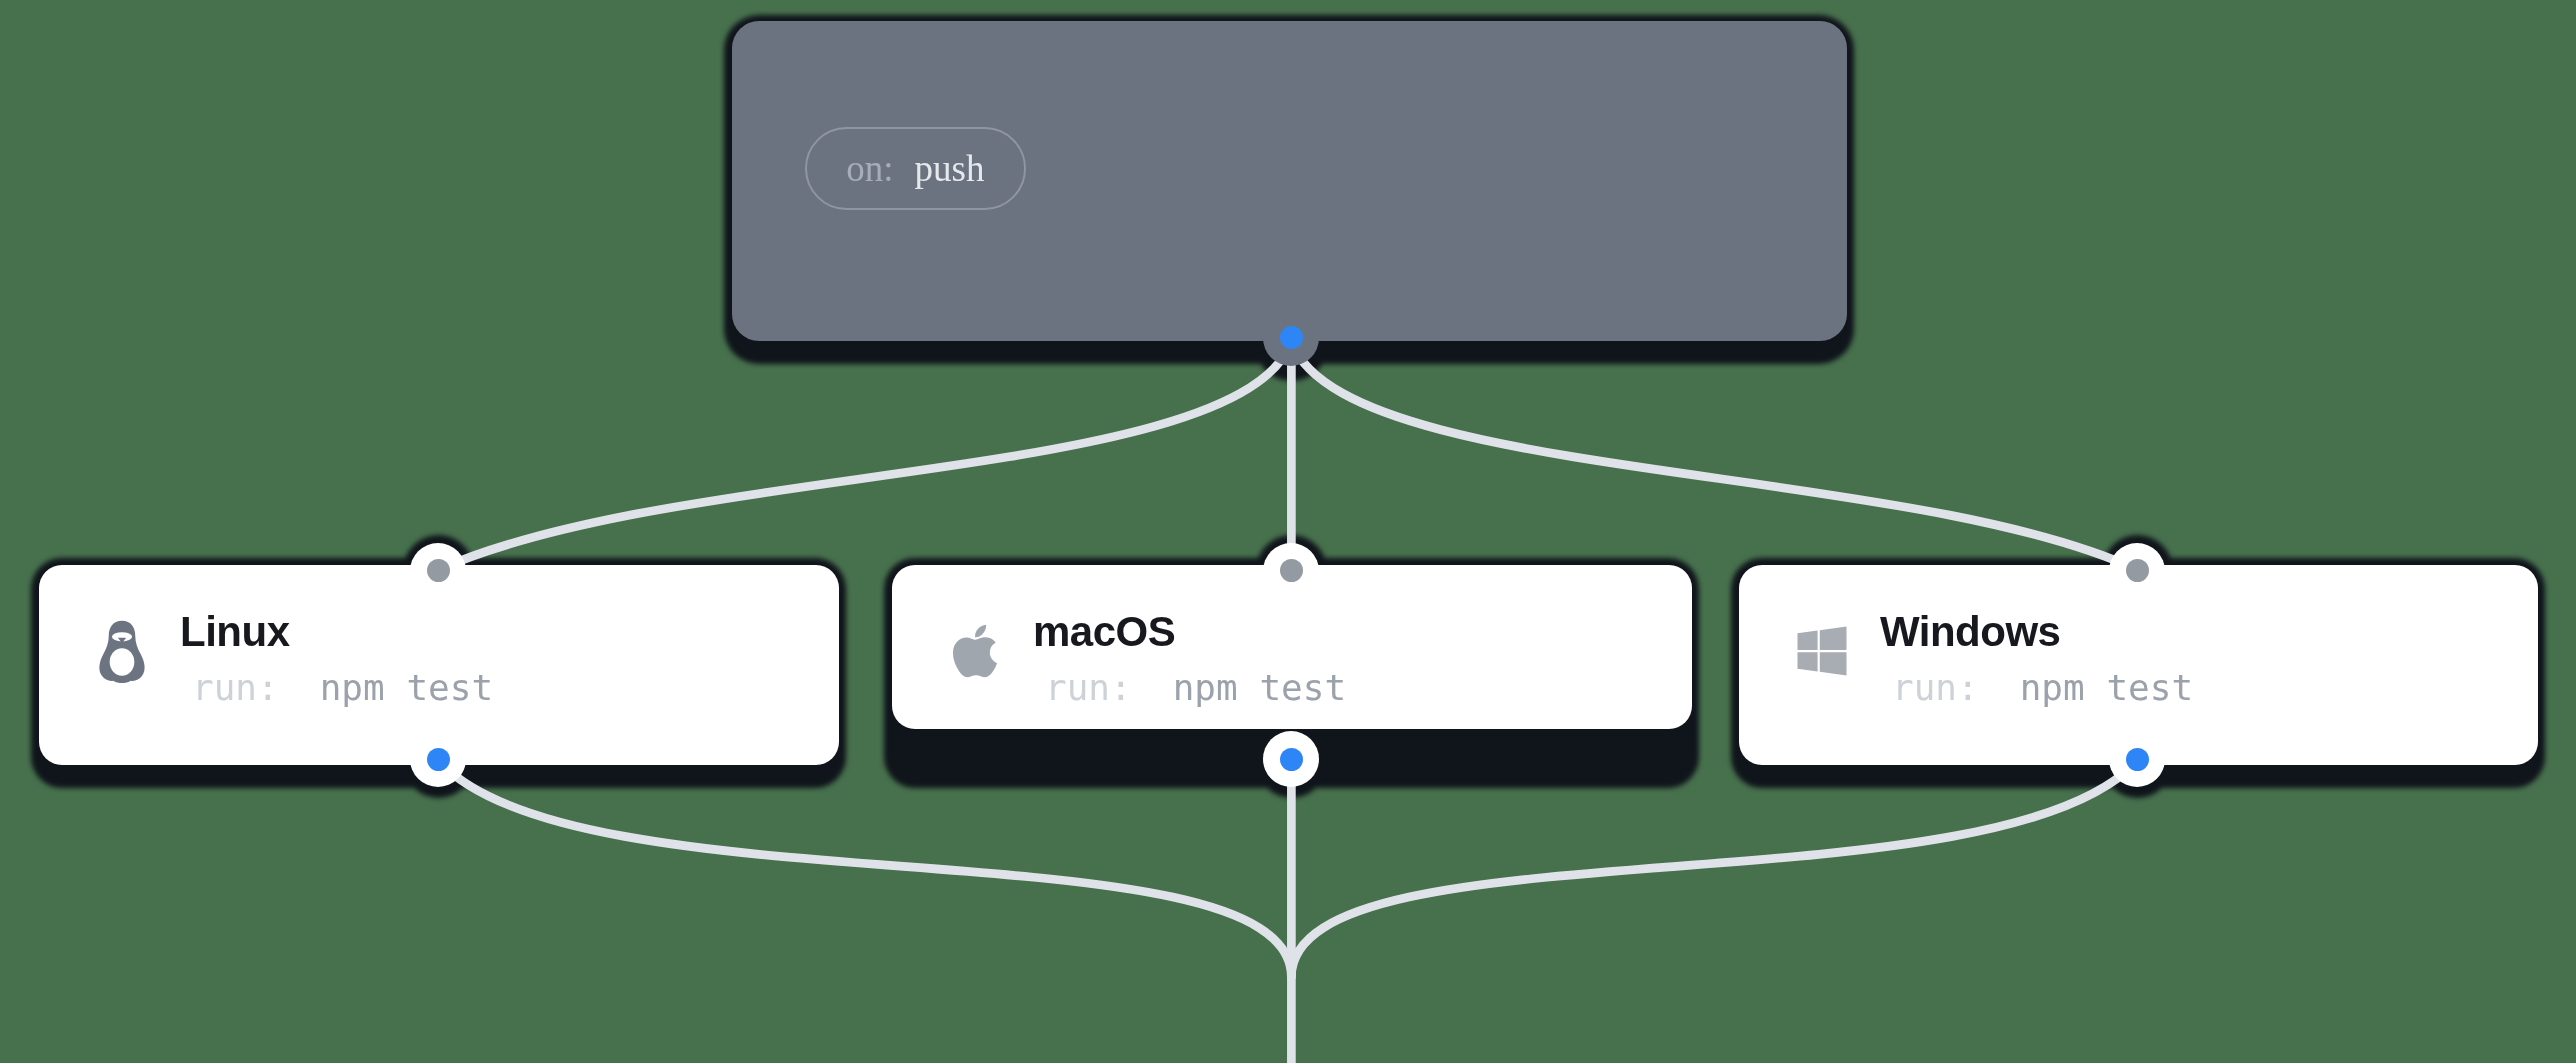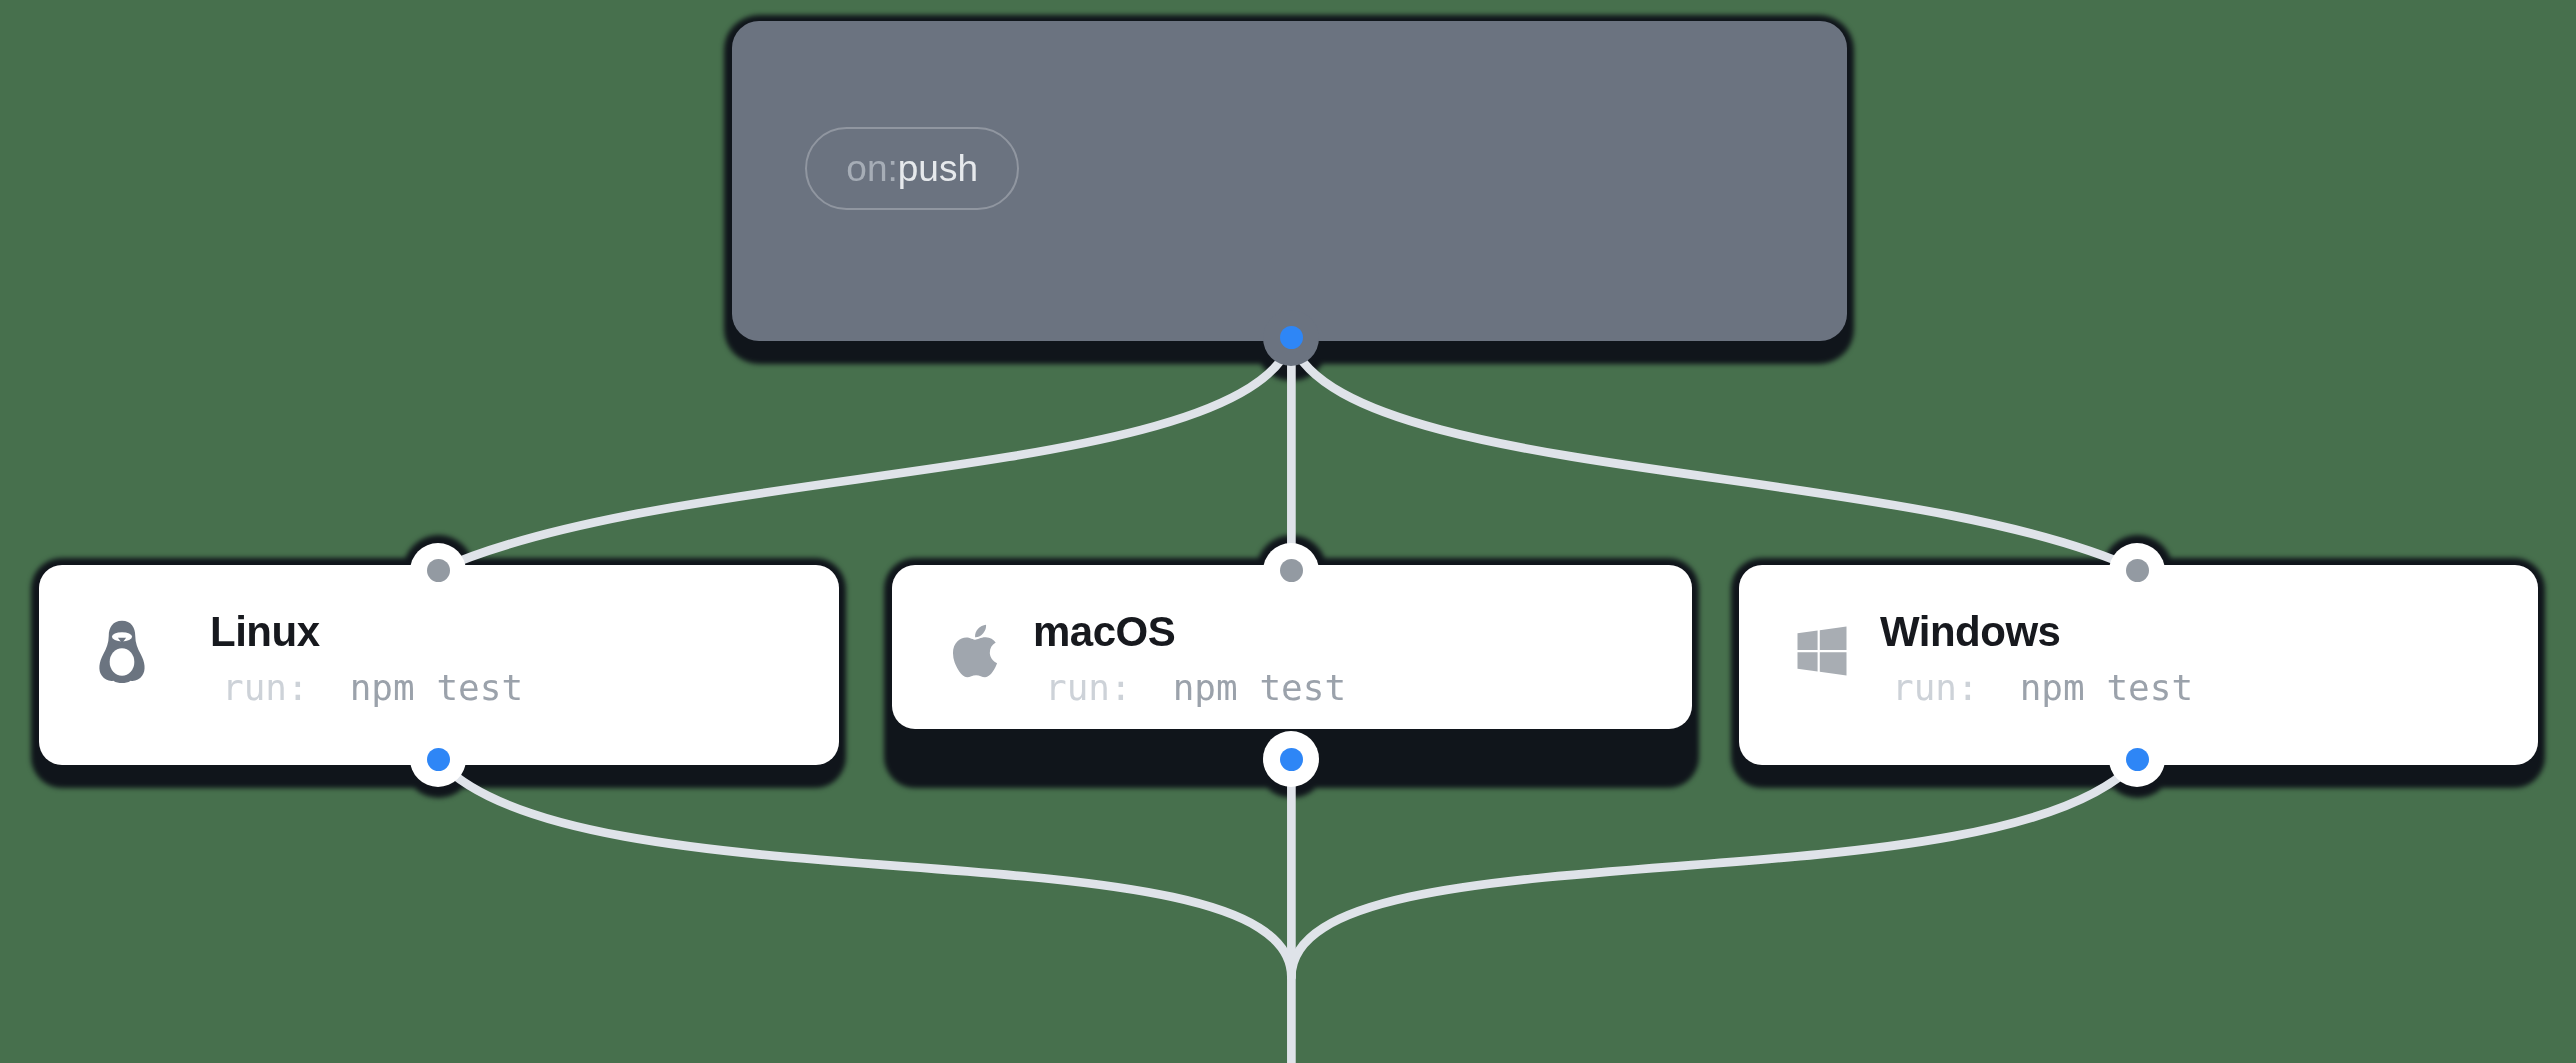--- a/index.html
+++ b/index.html
@@ -38,26 +38,26 @@
   }
   .badge {
     display: inline-flex;
     align-items: center;
     margin-top: 29px;
     margin-left: -9.7px;
     height: 83px;
     padding: 0 39px;
     border: 2.9px solid var(--pillborder, rgba(255,255,255,0.25));
     border-radius: 44px;
-    font-family: Liberation Sans, sans-serif;
+    font-family: Liberation Serif, serif;
     font-size: 37px;
     box-sizing: border-box;
   }
   .badge .k { color: var(--badgekey, #a6adb6); }
-  .badge .v { color: var(--badgeval, #e6e9ec); }
+  .badge .v { color: var(--badgeval, #e6e9ec); margin-left: 21px; }
 
   .job-card {
     background: #ffffff;
     border-radius: 23px;
     padding: 44px 0 0 54px;
     display: flex;
     align-items: flex-start;
   }
   .job-icon {
     width: 58px; height: 64px;
@@ -122,21 +122,21 @@
 
   <div class="card trigger-card" style="left:732px; top:21px; width:1115px; height:320px;">
     <div class="badge">
       <span class="k">on:</span>
       <span class="v">push</span>
     </div>
   </div>
   <div class="notch slate" style="left:1263px; top:310px;"></div>
   <div class="dot blue" style="left:1280px; top:326px;"></div>
 
-  <div class="card job-card" style="left:39px; top:565px; width:800px; height:200px;gap:30px;">
+  <div class="card job-card" style="left:39px; top:565px; width:800px; height:200px;">
     <div class="job-icon">
       <svg width="52" height="64" viewBox="0 0 56 70">
         <path fill="#6b7480" d="M28 2 C18 2 13.5 9.5 13.5 18.5 C13.5 26 11 32 7.5 38.5 C3 47 1.5 56 6 62 C9 66 14 68.5 18.5 67.5 C21.5 69.5 24.5 70 28 70 C31.5 70 34.5 69.5 37.5 67.5 C42 68.5 47 66 50 62 C54.5 56 53 47 48.5 38.5 C45 32 42.5 26 42.5 18.5 C42.5 9.5 38 2 28 2 Z"></path>
         <ellipse cx="28" cy="47" rx="13.5" ry="15" fill="#ffffff"></ellipse>
         <ellipse cx="28" cy="19.5" rx="11" ry="5" fill="#ffffff"></ellipse>
         <path d="M23.5 20.5 L32.5 20.5 L28 26.5 Z" fill="#6b7480"></path>
       </svg>
     </div>
     <div class="job-text">
       <div class="job-title">Linux</div>

